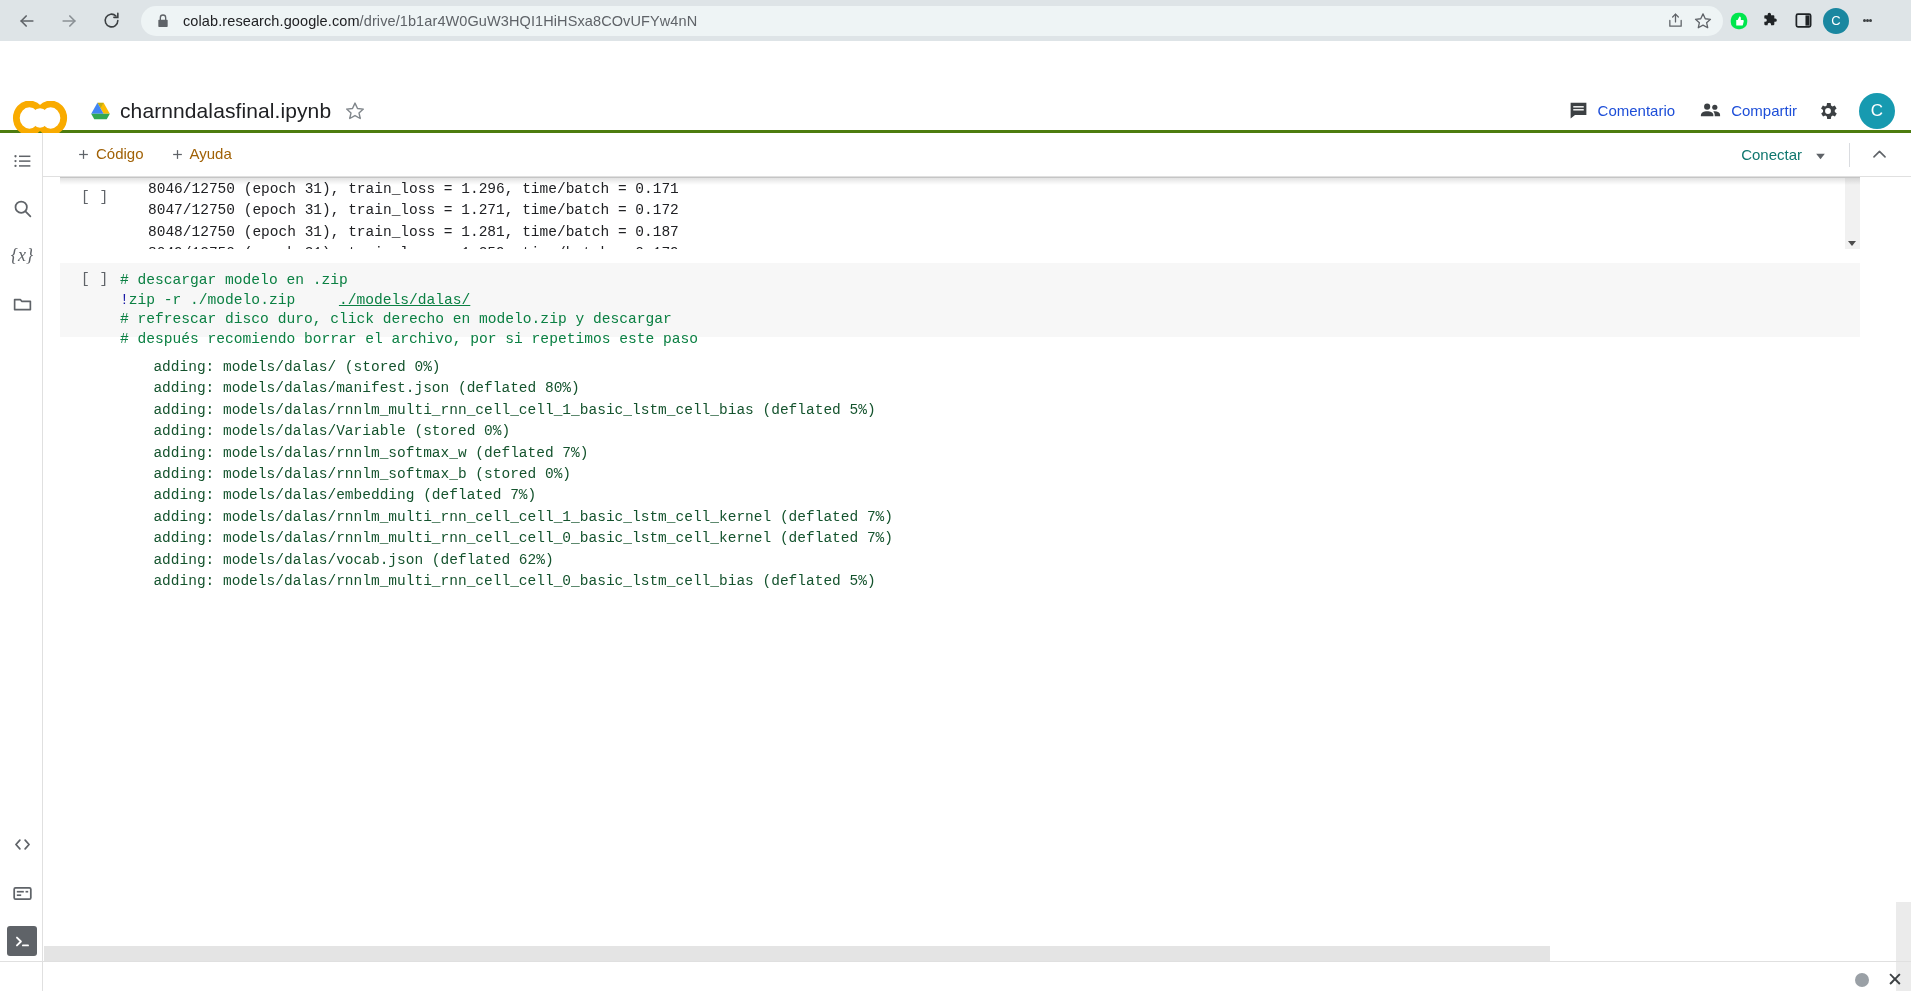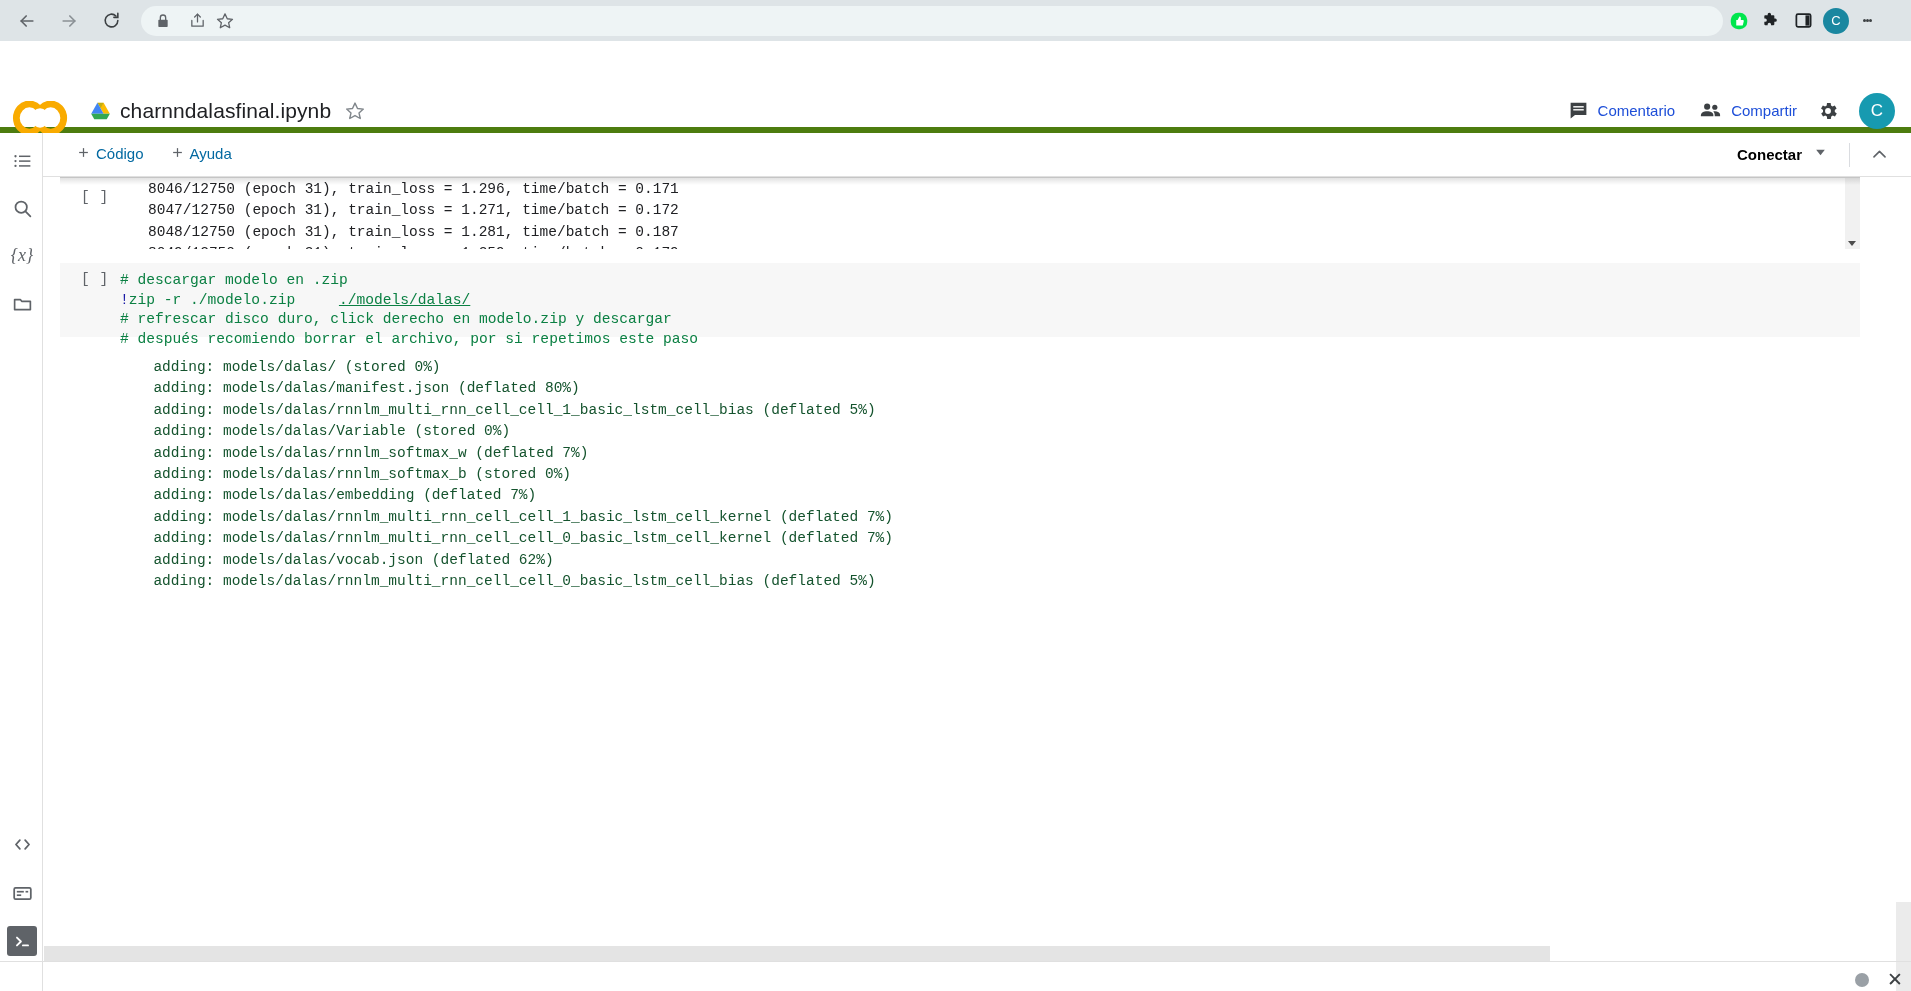--- a/index.html
+++ b/index.html
@@ -51,21 +51,21 @@
   }
   .kebab { width: 28px; height: 28px; display:flex; align-items:center; justify-content:center; }
   .kebab i {
     display:block; width:3px; height:3px; border-radius:50%; background:#3c4043; margin:1.5px 0;
   }
 
   
   .colab-header {
     position: absolute; top: 41px; left: 0; width: 1911px; height: 92px;
     background: #fff;
-    border-bottom: 6px solid #4d7c0f;
+    border-bottom: 3px solid #4d7c0f;
   }
   .colab-logo {
     position: absolute; left: 12px; top: 60px;
     width: 58px; height: 34px;
   }
   .nb-title-row {
     position: absolute; left: 90px; top: 58px;
     display: flex; align-items: center; gap: 9px;
   }
   .drive-icon { width: 21px; height: 19px; }
@@ -100,30 +100,30 @@
     font-size: 17px; margin-left: 12px; margin-right: 6px;
   }
 
   
   .toolbar {
     position: absolute; top: 133px; left: 0; width: 1911px; height: 44px;
     background: #fff; border-bottom: 1px solid #e0e0e0;
   }
   .add-btns { position: absolute; left: 68px; top: 10px; display: flex; gap: 10px; }
   .add-btn {
-    display: flex; align-items: flex-start; gap: 5px;
-    font-size: 15px; color: #0369a1; padding: 2px 8px; border-radius: 4px;
+    display: flex; align-items: flex-end; gap: 5px;
+    font-size: 15px; color: #a16207; padding: 2px 8px; border-radius: 4px;
   }
   .toolbar-right {
     position: absolute; right: 12px; top: 7px;
     display: flex; align-items: center; gap: 0;
   }
   .connect-btn {
-    display: flex; align-items: flex-start; gap: 12px;
-    font-size: 15px; color: #000000; padding: 5px 12px; border-radius: 4px; font-weight: bold;
+    display: flex; align-items: flex-end; gap: 12px;
+    font-size: 15px; color: #0f766e; padding: 5px 12px; border-radius: 4px;
   }
   .tb-divider { width: 1px; height: 24px; background: #dadce0; margin: 0 10px; }
   .caret-up { padding: 5px 10px; color: #5f6368; display:flex; align-items:center; }
 
   
   .sidebar {
     position: absolute; top: 133px; left: 0; width: 43px; height: 858px;
     background: #fff; border-right: 1px solid #e0e0e0;
   }
   .sb-icon {
@@ -236,20 +236,21 @@
     <svg width="19" height="19" viewBox="0 0 24 24" fill="none" stroke="#3c4043" stroke-width="2" stroke-linecap="round">
       <path d="M20 12a8 8 0 1 1-2.4-5.7"></path>
         <polyline points="20 3 20 8 15 8" fill="none"></polyline>
     </svg>
   </div>
 
   <div class="omnibox">
     <svg class="lock-icon" viewBox="0 0 24 24" fill="#5f6368">
       <path d="M12 2a5 5 0 0 0-5 5v3H6a1 1 0 0 0-1 1v9a1 1 0 0 0 1 1h12a1 1 0 0 0 1-1v-9a1 1 0 0 0-1-1h-1V7a5 5 0 0 0-5-5zm0 2a3 3 0 0 1 3 3v3H9V7a3 3 0 0 1 3-3z"></path>
     </svg>
+    <div class="url-text"><span>colab.research.google.com</span><span class="faded">/drive/1b1ar4W0GuW3HQI1HiHSxa8COvUFYw4nN</span></div>
     <div class="omni-icon">
       <svg width="17" height="17" viewBox="0 0 24 24" fill="none" stroke="#5f6368" stroke-width="1.8" stroke-linecap="round" stroke-linejoin="round">
         <path d="M4 12v8h16v-8"></path>
           <path d="M12 3v11"></path>
           <polyline points="8 7 12 3 16 7"></polyline>
       </svg>
     </div>
     <div class="omni-icon">
       <svg width="18" height="18" viewBox="0 0 24 24" fill="none" stroke="#5f6368" stroke-width="1.7" stroke-linejoin="round">
         <polygon points="12 2.5 15 9 22 9.7 16.8 14.3 18.3 21 12 17.5 5.7 21 7.2 14.3 2 9.7 9 9"></polygon>

